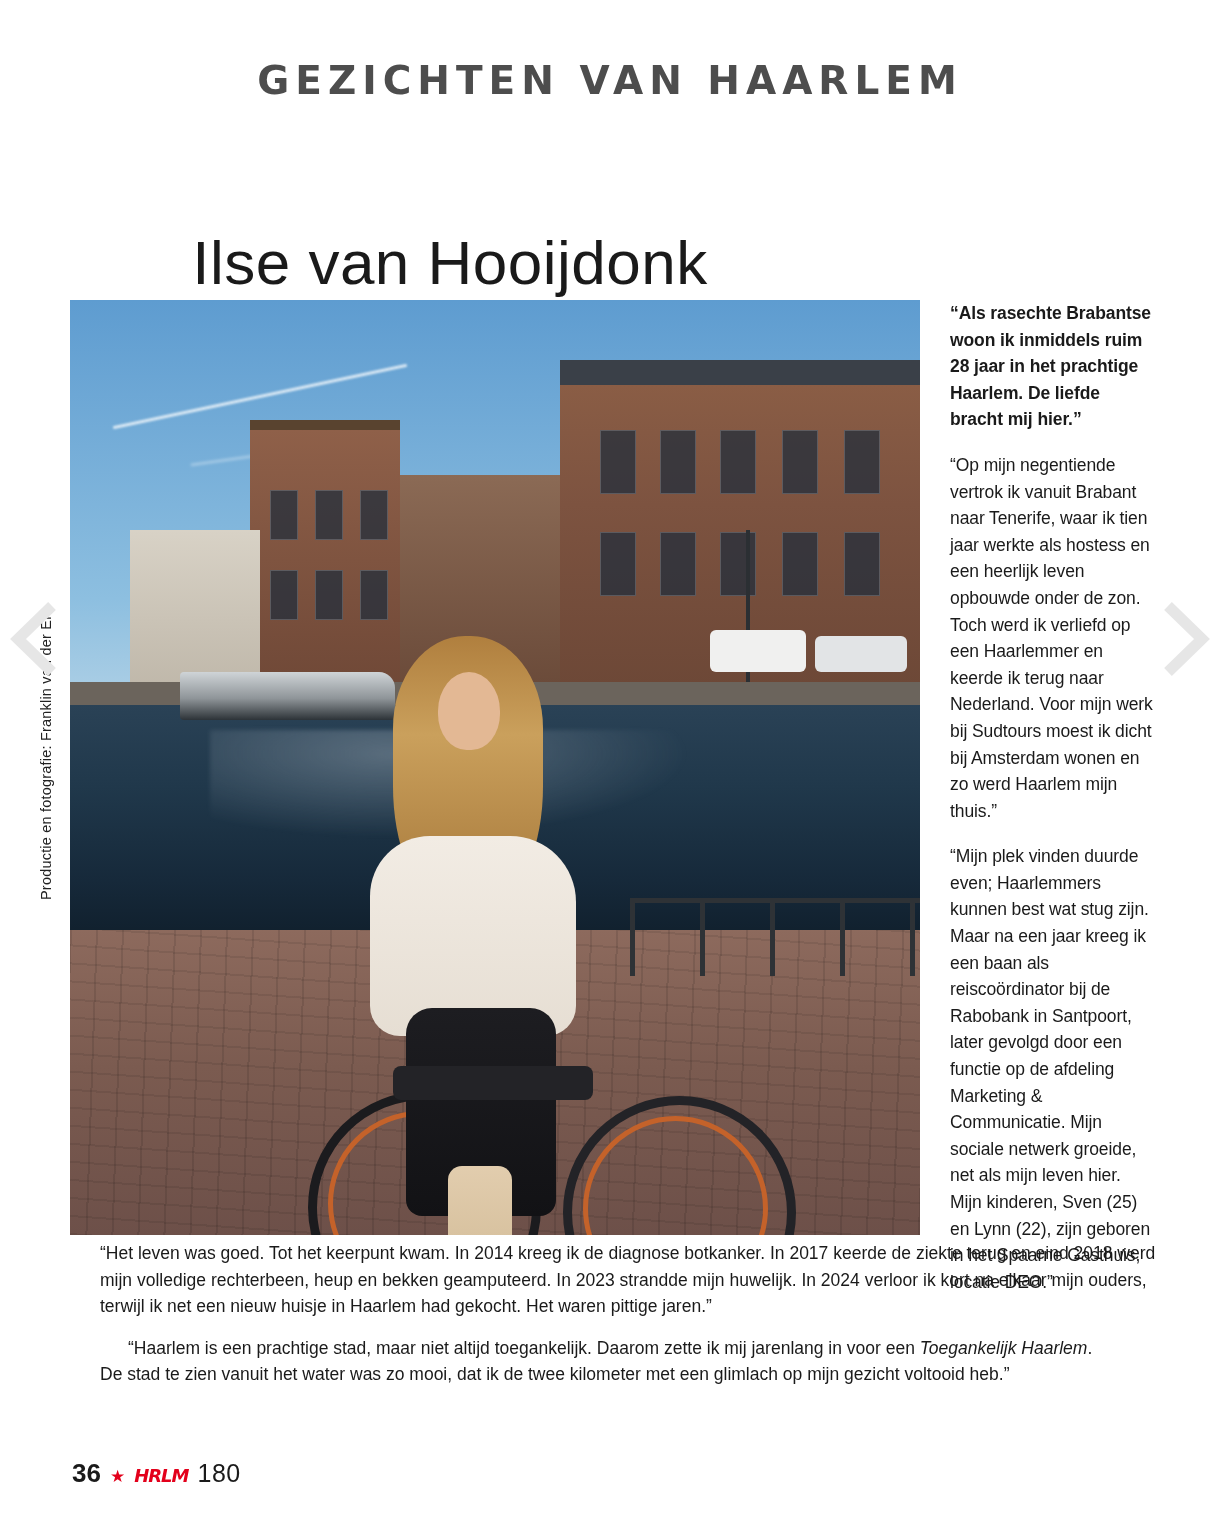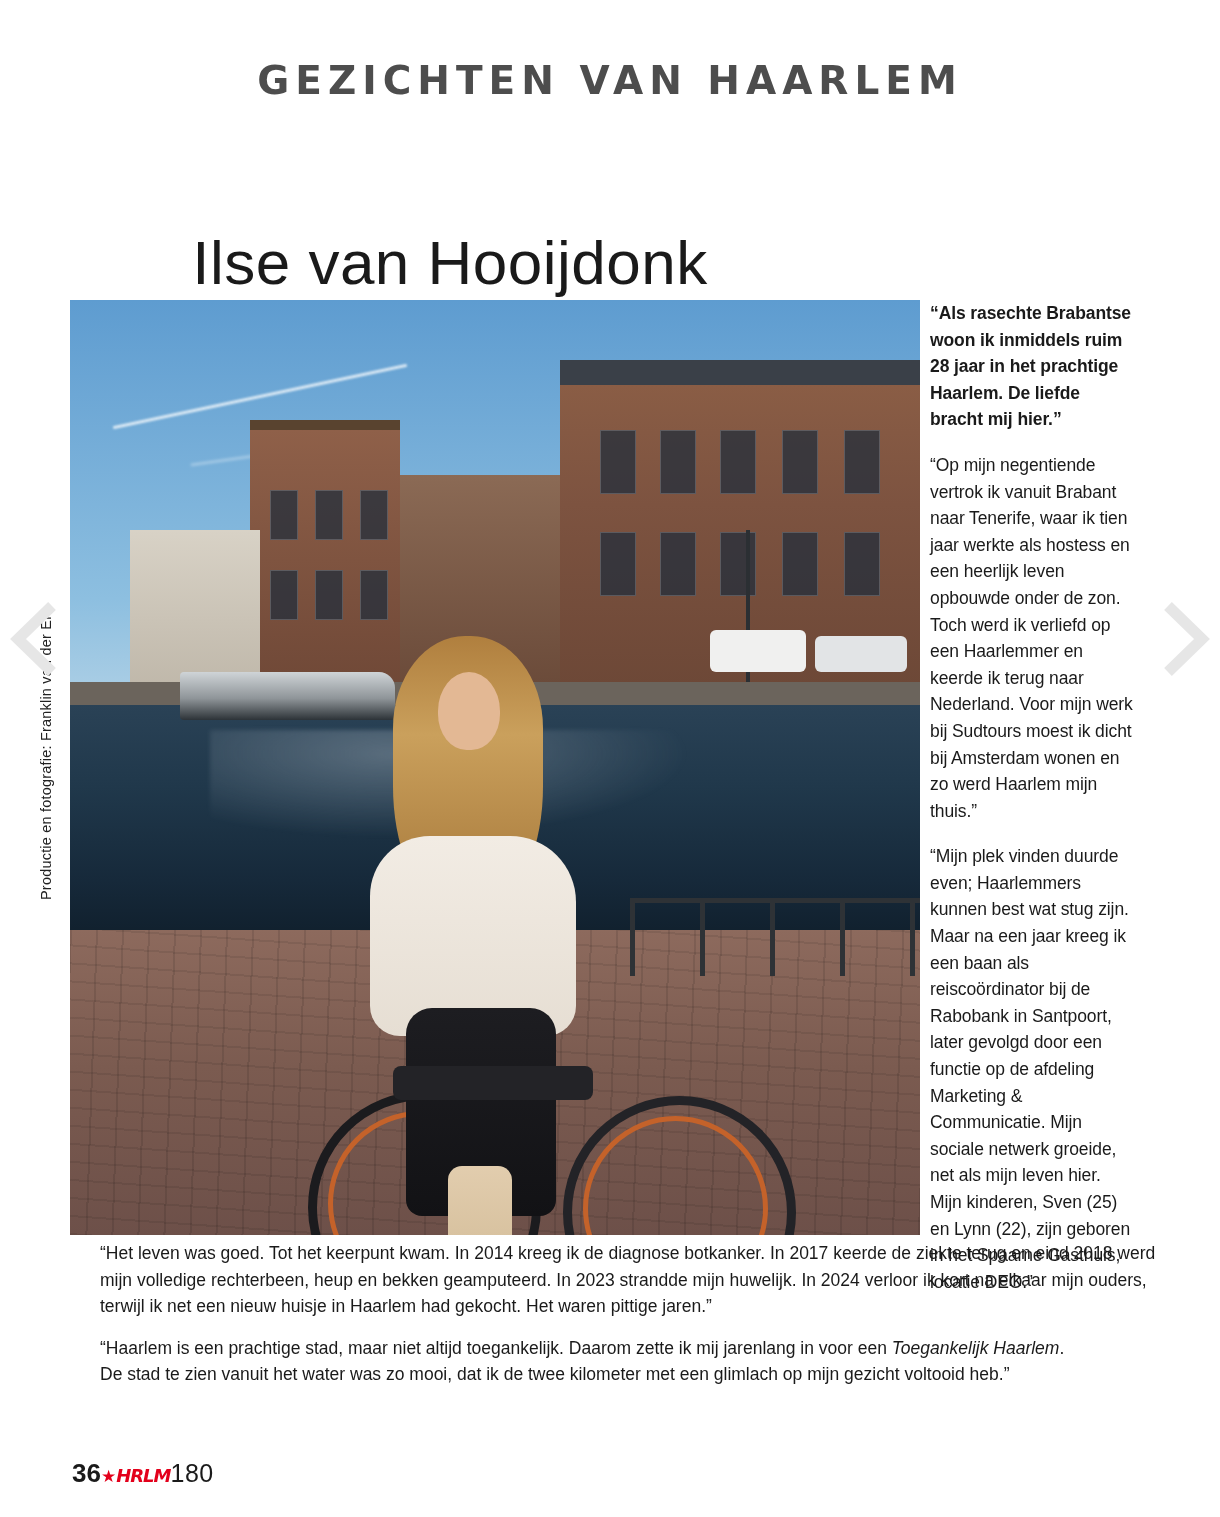--- a/index.html
+++ b/index.html
@@ -231,21 +231,21 @@
     width: 58px;
     height: 78px;
     color: #e8e8e8;
   }
   .nav-prev { left: 8px; }
   .nav-next { right: 8px; }
 
   
   .col-right {
     position: absolute;
-    left: 930px;
+    left: 950px;
     top: 300px;
     width: 205px;
     font-size: 17.5px;
     line-height: 1.52;
     color: #1a1a1a;
     letter-spacing: -0.1px;
   }
   .col-right p { margin: 0 0 19px 0; }
   .col-right p.lead { font-weight: 700; }
 
@@ -253,30 +253,31 @@
   .bottom-text {
     position: absolute;
     left: 100px;
     top: 1240px;
     width: 1060px;
     font-size: 17.5px;
     line-height: 1.52;
     color: #1a1a1a;
   }
   .bottom-text p { margin: 0; }
-  .bottom-text .gap { margin-top: 15px; }
+  .bottom-text .gap { margin-top: 15px; margin-left: 28px; }
   .it { font-style: italic; }
 
   
   .footer {
     position: absolute;
     left: 72px;
     bottom: 28px;
     display: flex;
     align-items: baseline;
+    gap: 9px;
   }
   .pagenum {
     font-size: 26px;
     font-weight: 700;
     color: #1a1a1a;
   }
   .star {
     color: #e3001b;
     font-size: 17px;
     line-height: 1;

